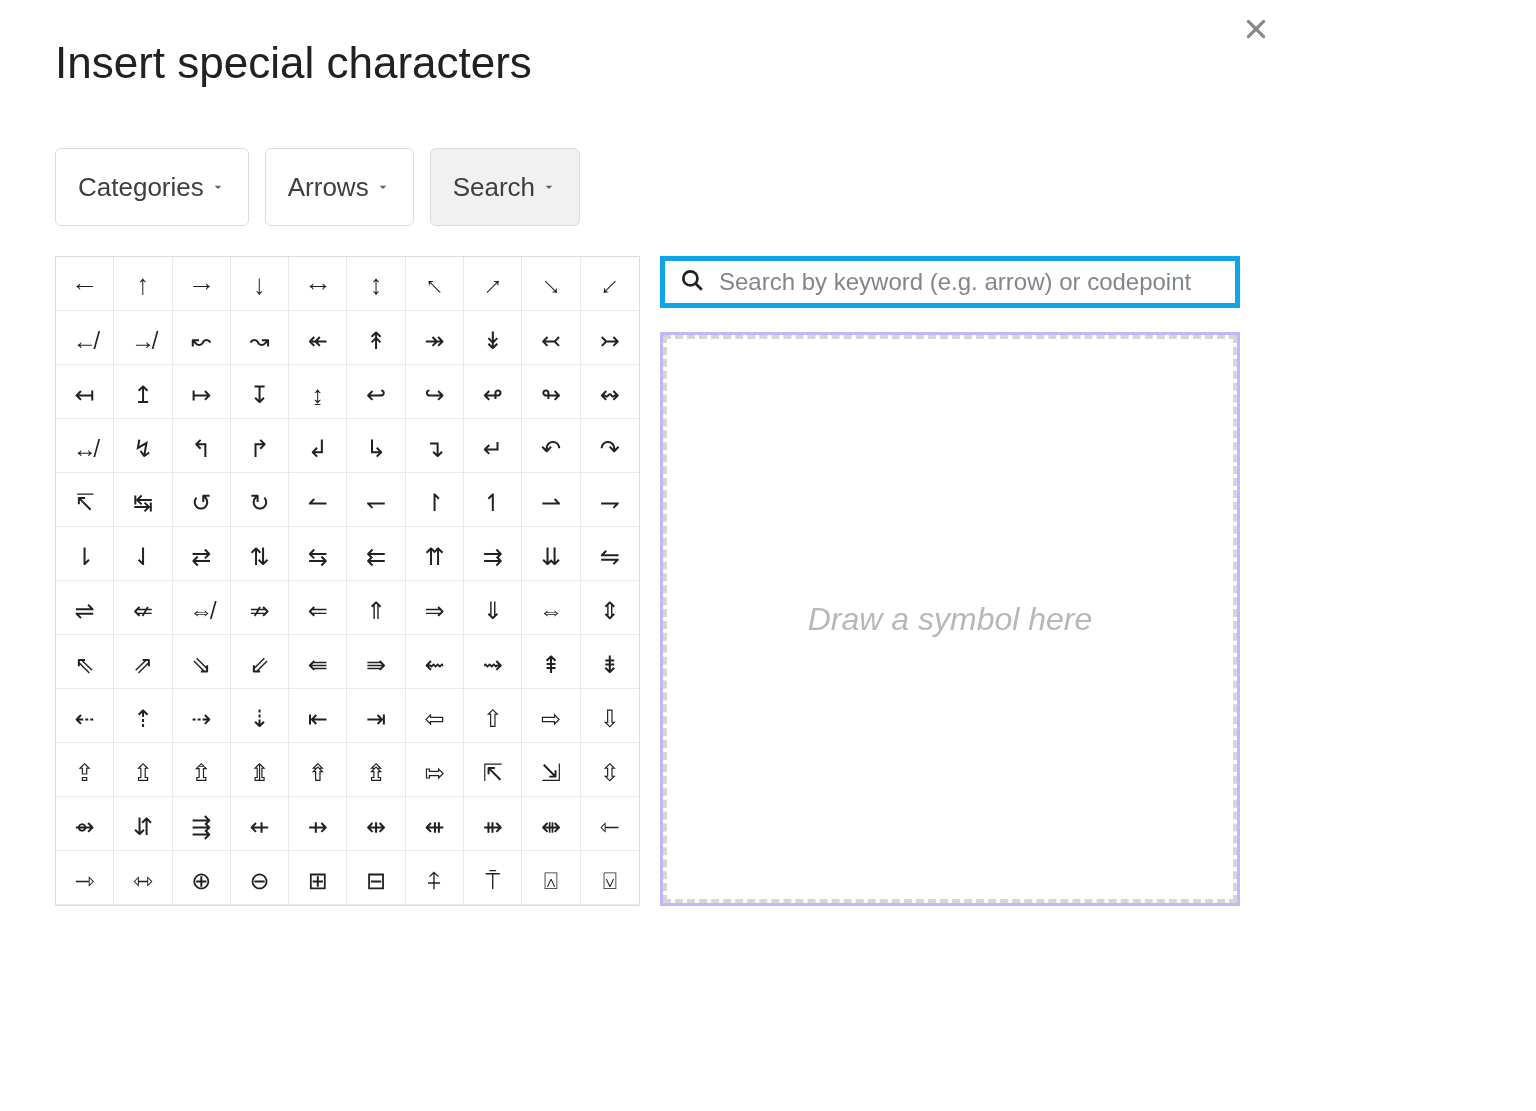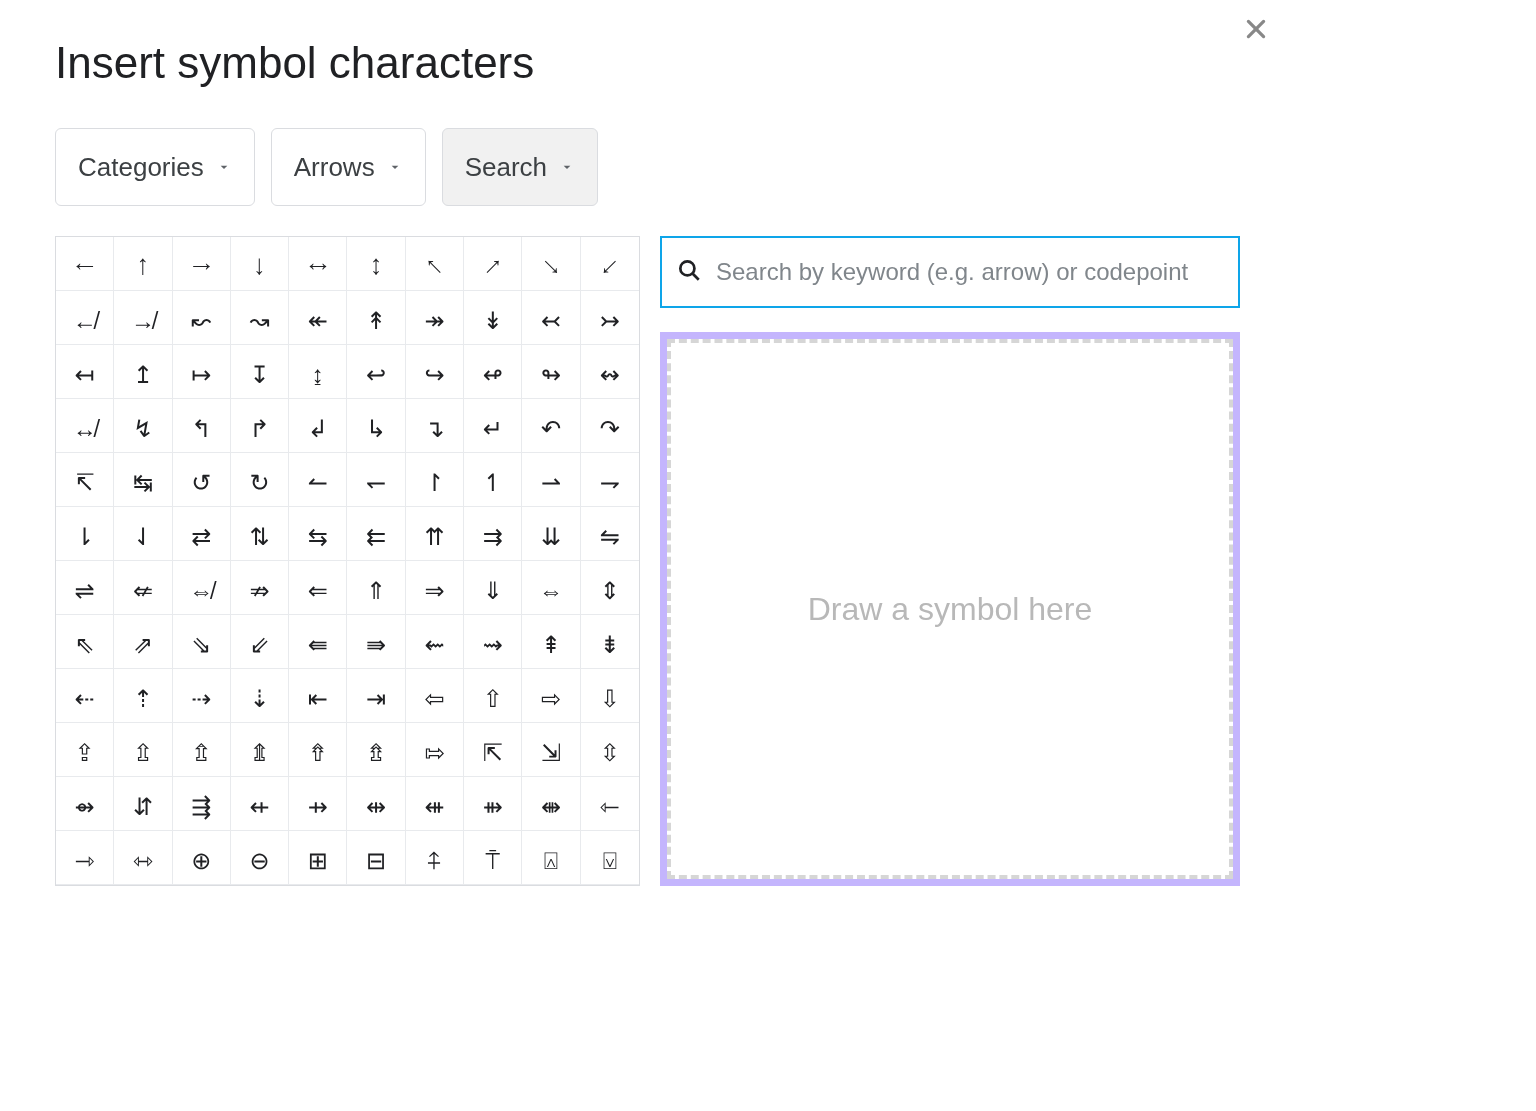--- a/index.html
+++ b/index.html
@@ -39,29 +39,30 @@
     margin: 18px 0 40px 0;
   }
   .dropdown-row {
     display: flex;
     gap: 16px;
     margin-bottom: 30px;
   }
   .dropdown {
     display: flex;
     align-items: center;
-    gap: 12px;
+    gap: 6px;
     padding: 0 22px;
     height: 78px;
     border: 1px solid #dadce0;
     border-radius: 6px;
     font-size: 26px;
     color: #3c4043;
     cursor: pointer;
     background: #fff;
+    margin-top: 20px;
   }
   .dropdown.active {
     background: #f1f1f1;
   }
   .dropdown .chev { color: #5f6368; font-size: 16px; display:inline-flex; }
   .dropdown .chev svg { width: 16px; height: 16px; }
   .content-row {
     display: flex;
     gap: 20px;
   }
@@ -97,41 +98,42 @@
     font-family: "Arial Unicode MS", "Segoe UI Symbol", "Noto Sans Symbols", sans-serif;
   }
   .char-cell:nth-child(10n) { border-right: none; }
   .right-col {
     flex: 1;
     display: flex;
     flex-direction: column;
     gap: 24px;
   }
   .search-box {
-    height: 72px;
-    border: 2px solid #0ea5e9;
+    height: 52px;
+    border: 5px solid #0ea5e9;
     display: flex;
     align-items: center;
     padding: 0 14px;
     gap: 12px;
   }
   .search-box svg { width: 26px; height: 26px; color: #202124; flex-shrink:0; }
   .search-input {
     border: none;
     outline: none;
     font-size: 24px;
     color: #202124;
     flex: 1;
     background: transparent;
   }
   .search-input::placeholder { color: #80868b; }
   .draw-box {
     flex: 1;
-    border: 7px solid #c4b5fd;
-    display: flex;
+    border: 3px solid #c4b5fd;
+    display: flex;
+    font-style: italic;
   }
   .draw-inner {
     flex: 1;
     border: 4px dashed #d6d6d6;
     display: flex;
     align-items: center;
     justify-content: center;
     color: #b8b8b8;
     font-size: 32px;
   }
@@ -143,21 +145,21 @@
 
   <div class="close-btn">
     <span>
       <svg viewBox="0 0 24 24" fill="none" stroke="currentColor" stroke-width="3" stroke-linecap="round">
         <line x1="5" y1="5" x2="19" y2="19"></line>
           <line x1="19" y1="5" x2="5" y2="19"></line>
       </svg>
     </span>
   </div>
 
-  <h1 class="title">Insert symbol characters</h1>
+  <h1 class="title">Insert special characters</h1>
 
   <div class="dropdown-row">
     <div class="dropdown">
       <span>Categories</span>
       <span class="chev">
         <svg viewBox="0 0 24 24" fill="currentColor">
             <path d="M7 10l5 5 5-5z"></path>
           </svg>
       </span>
     </div>

